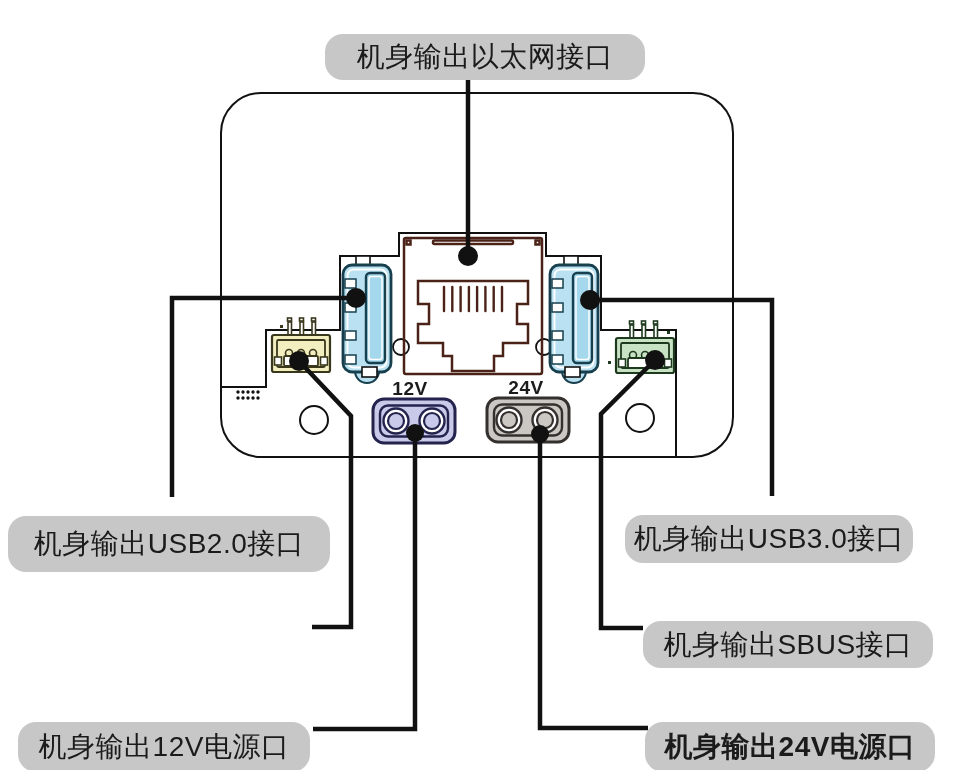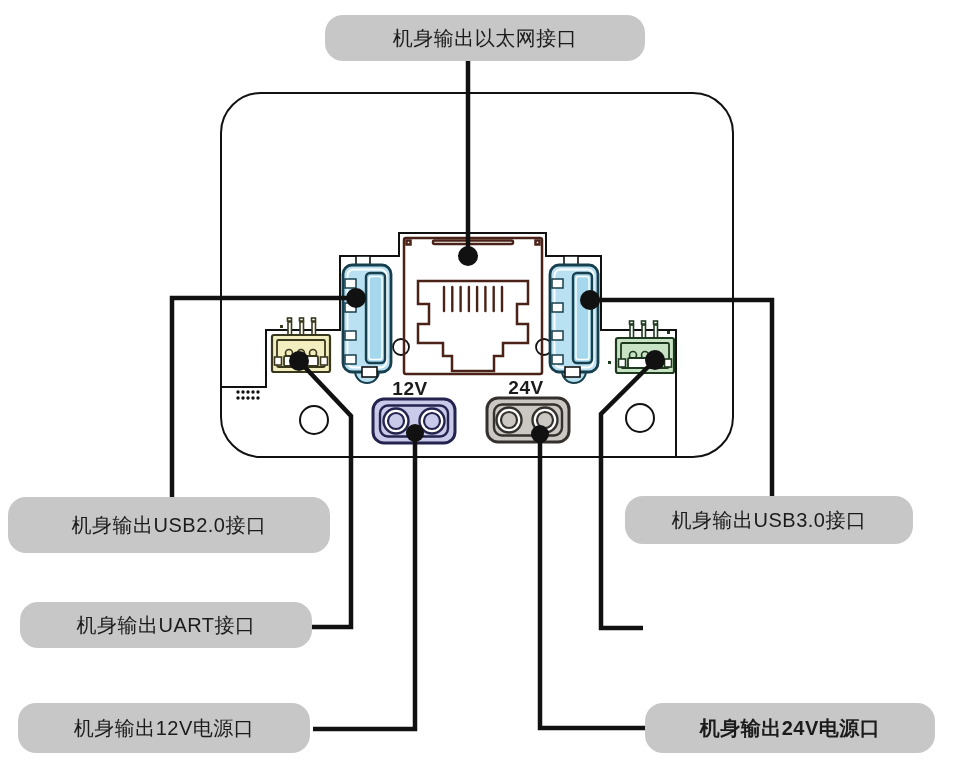--- a/index.html
+++ b/index.html
@@ -4,21 +4,21 @@
 <style>
   html,body{margin:0;padding:0;background:#fff;}
   .stage{
     position:relative;width:964px;height:770px;background:#ffffff;overflow:hidden;
     font-family:"Liberation Sans", sans-serif;
   }
   .stage svg{position:absolute;left:0;top:0;}
   .pill{
     position:absolute;background:#c7c7c7;border-radius:18px;
     display:flex;align-items:center;justify-content:center;
-    font-size:20px;color:#1b1b1b;white-space:nowrap;letter-spacing:.5px;
+    font-size:28px;color:#1b1b1b;white-space:nowrap;letter-spacing:.5px;margin-top:19px;
   }
   .thin{stroke:#111111;stroke-width:2;fill:none;}
   .callout{stroke:#111111;stroke-width:4.5;fill:none;stroke-linejoin:miter;}
   .dot{fill:#111111;}
   .eth-d{stroke:#4a2218;fill:none;stroke-width:2.5;}
   .usb-d{stroke:#173f4d;}
   .uart-d{stroke:#3a381c;}
   .sbus-d{stroke:#1e3a1e;}
   .v12-d{stroke:#23234d;}
   .v24-d{stroke:#33302e;}
@@ -180,21 +180,21 @@
       <circle class="dot" cx="655" cy="360" r="10"></circle>
       <circle class="dot" cx="415" cy="433" r="9"></circle>
       <circle class="dot" cx="540" cy="434" r="9"></circle>
     </g>
   </svg>
 
   <div class="pill" style="left:325px;top:15px;width:320px;height:46px;">机身输出以太网接口</div>
 
   <div class="pill" style="left:8px;top:497px;width:322px;height:56px;">机身输出USB2.0接口</div>
 
-  <div class="pill" style="left:20px;top:602px;width:292px;height:46px;">机身输出UART接口</div>
 
   <div class="pill" style="left:18px;top:703px;width:292px;height:50px;text-align:center;">机身输出12V电源口</div>
 
   <div class="pill" style="left:625px;top:496px;width:288px;height:48px;">机身输出USB3.0接口</div>
 
+  <div class="pill" style="left:643px;top:602px;width:290px;height:47px;">机身输出SBUS接口</div>
 
   <div class="pill" style="left:645px;top:703px;width:290px;height:50px;font-weight:bold;">机身输出24V电源口</div>
 </div>
 
 </body></html>

